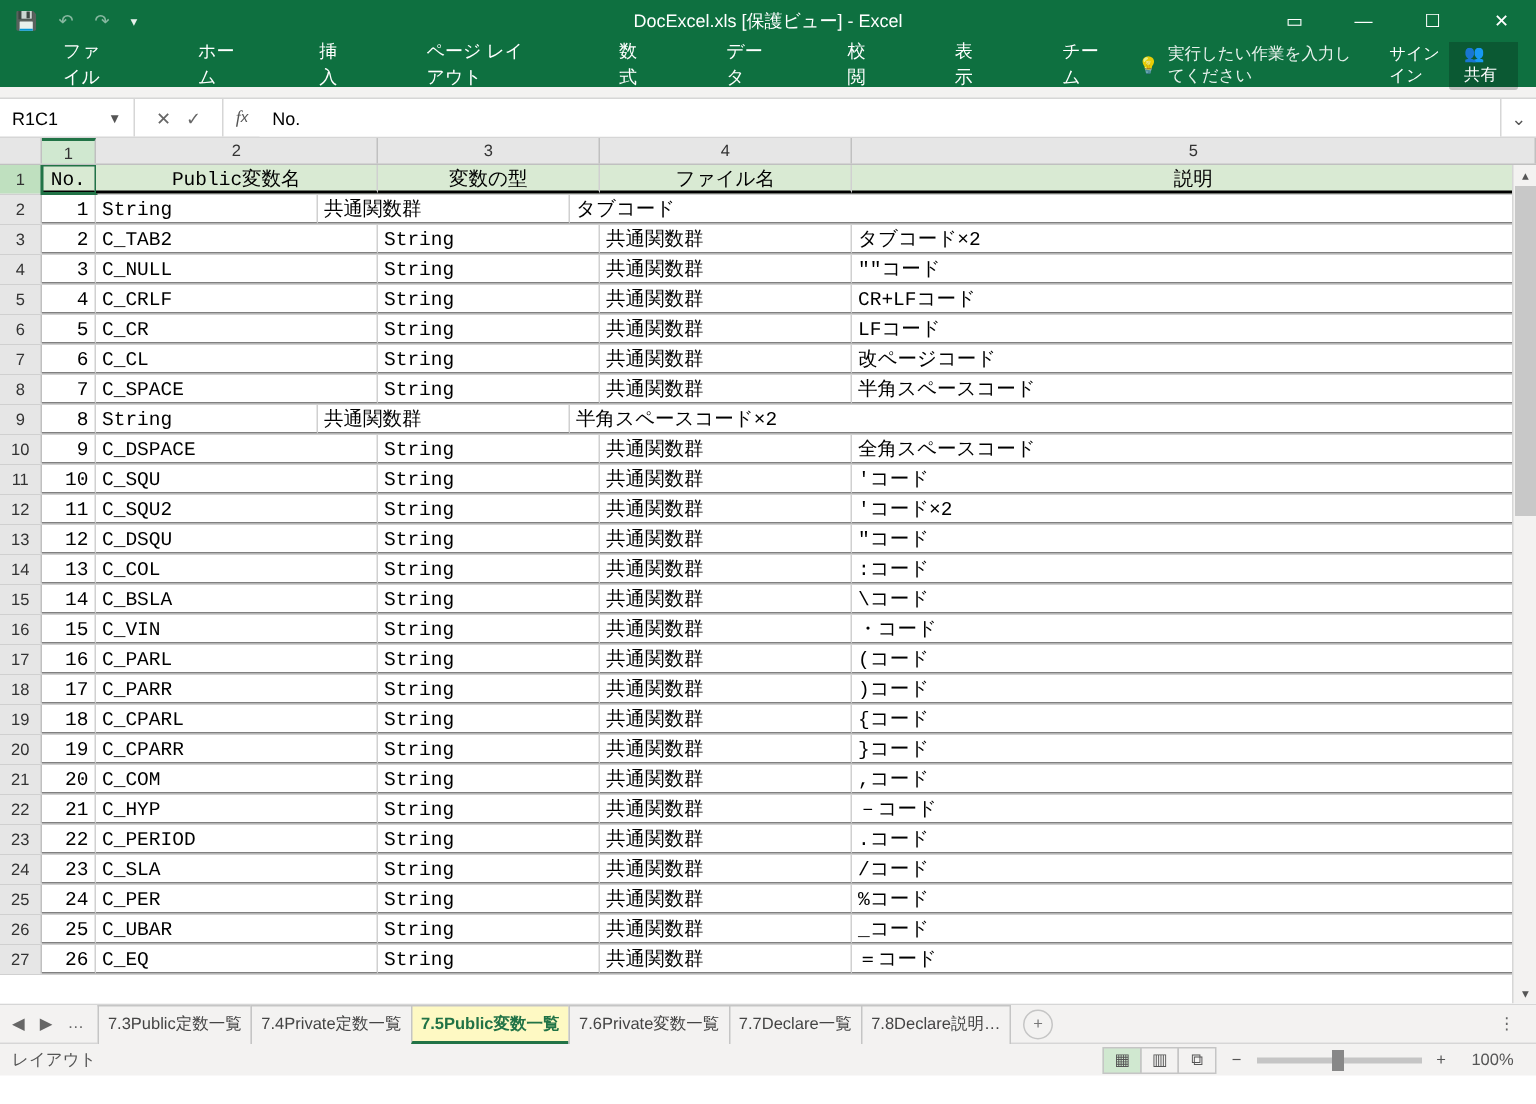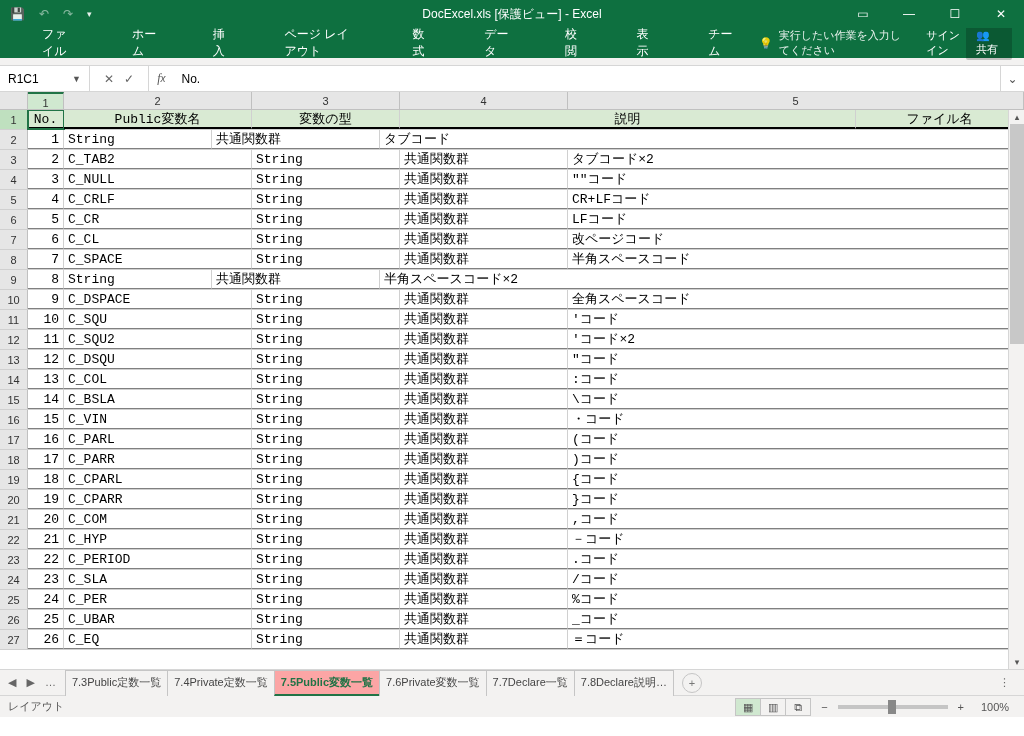--- a/index.html
+++ b/index.html
@@ -46,21 +46,21 @@
 .row.r1 .rh { background: #bfe0bf; }
 .row.hdr .c1.sel { outline: 2px solid #217346; outline-offset: -1px; }
 .scroll-v { position: absolute; right: 0; top: 18px; bottom: 0; width: 16px; background: #f3f2f1; border-left: 1px solid #d6d6d6; }
 .scroll-v .thumb { background: #c8c8c8; width: 14px; margin-left: 1px; height: 220px; margin-top: 14px; }
 .scroll-v .arr { position: absolute; left: 0; width: 16px; height: 14px; text-align: center; font-size: 9px; color: #555; line-height: 14px; }
 .scroll-v .arr.up { top: 0; }
 .scroll-v .arr.dn { bottom: 0; }
 .tabs { height: 26px; background: #f3f2f1; border-top: 1px solid #d6d6d6; display: flex; align-items: center; padding: 0 8px; font-size: 11px; gap: 0; }
 .tabs .nav { display: flex; gap: 10px; padding-right: 10px; color: #666; }
 .tabs .sheet { padding: 4px 6px; border: 1px solid #c5c5c5; border-bottom: none; background: #fff; color: #217346; margin-left: -1px; cursor: pointer; }
-.tabs .sheet.active { background: #fca5a5; border-bottom: 2px solid #217346; font-weight: bold; }
+.tabs .sheet.active { background: #fef9c3; border-bottom: 2px solid #217346; font-weight: bold; }
 .tabs .sheet:not(.active) { background: #f3f2f1; color: #444; }
 .tabs .add { margin-left: 8px; width: 20px; height: 20px; border: 1px solid #c5c5c5; border-radius: 50%; text-align: center; line-height: 18px; color: #777; cursor: pointer; }
 .tabs .more { margin-left: auto; color: #666; padding: 0 6px; }
 .status { height: 22px; background: #f3f2f1; border-top: 1px solid #d6d6d6; display: flex; align-items: center; padding: 0 8px; font-size: 11px; color: #555; }
 .status .right { margin-left: auto; display: flex; align-items: center; gap: 10px; }
 .view-btns { display: flex; }
 .view-btns span { width: 26px; height: 18px; border: 1px solid #c5c5c5; margin-left: -1px; text-align: center; line-height: 16px; cursor: pointer; }
 .view-btns span.active { background: #d0e8d0; }
 .slider { width: 110px; height: 4px; background: #c5c5c5; position: relative; }
 .slider .sth { position: absolute; width: 8px; height: 14px; background: #888; top: -5px; left: 50px; }
@@ -132,22 +132,22 @@
     <div class="ch ch3">3</div>
     <div class="ch ch4">4</div>
     <div class="ch ch5">5</div>
   </div>
   <div class="rows" id="rows">
       <div class="row hdr r1">
         <div class="rh">1</div>
         <div class="c c1 sel">No.</div>
         <div class="c c2">Public変数名</div>
         <div class="c c3">変数の型</div>
+        <div class="c c4">ファイル名</div>
         <div class="c c5">説明</div>
-        <div class="c c4">ファイル名</div>
       </div>
       <div class="row">
         <div class="rh">2</div>
         <div class="c c1">1</div>
         <div class="c c3">String</div>
         <div class="c c4">共通関数群</div>
         <div class="c c5">タブコード</div>
       </div>
       <div class="row">
         <div class="rh">3</div>

